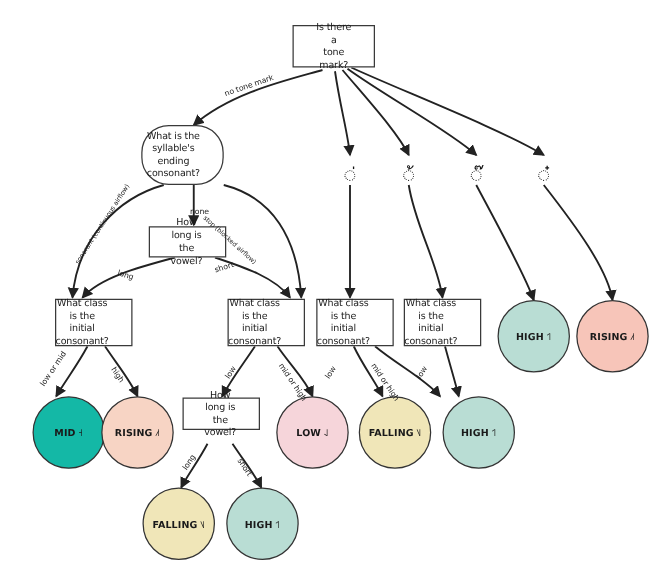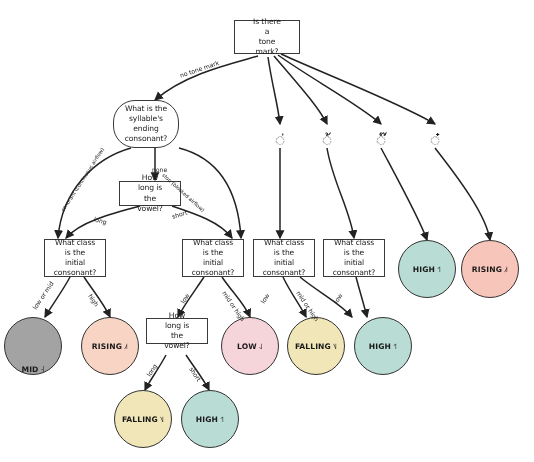--- a/index.html
+++ b/index.html
@@ -20,20 +20,21 @@
     text-align:center;
     color:#1a1a1a;
   }
   .qbox{
     background:#ffffff;
     border:1.6px solid #3a3a3a;
     font-size:7.6px;
     line-height:1.32;
     padding:3px 18px;
     letter-spacing:-0.1px;
+    justify-content:flex-end;
   }
   .leaf{
     border-radius:50%;
     border:1.6px solid #333333;
     font-size:7.6px;
     font-weight:bold;
     letter-spacing:0.1px;
   }
   .leaf .mk{font-weight:normal;font-size:8px;margin-left:2px;}
 
@@ -163,21 +164,21 @@
   <div class="tmark" style="left:315px;top:126px;width:24px;height:22px;">
     <span>◌้</span>
   </div>
   <div class="tmark" style="left:369px;top:126px;width:24px;height:22px;">
     <span>◌๊</span>
   </div>
   <div class="tmark" style="left:423px;top:126px;width:24px;height:22px;">
     <span>◌๋</span>
   </div>
 
-  <div class="node leaf" id="leaf-mid" style="left: 4px; top: 317px; width: 58px; height: 58px; background: #a3a3a3; align-items: flex-end;">
+  <div class="node leaf" id="leaf-mid" style="left: 26px; top: 317px; width: 58px; height: 58px; background: #14b8a6;">
     <span>MID</span>
       <span class="mk">˧</span>
   </div>
 
   <div class="node leaf" id="leaf-rising1" style="left: 81px; top: 317px; width: 58px; height: 58px; background: rgb(247, 212, 196);">
     <span>RISING</span>
       <span class="mk">˩˦</span>
   </div>
 
   <div class="node leaf" id="leaf-falling1" style="left: 287px; top: 317px; width: 58px; height: 58px; background: rgb(240, 230, 184);">

